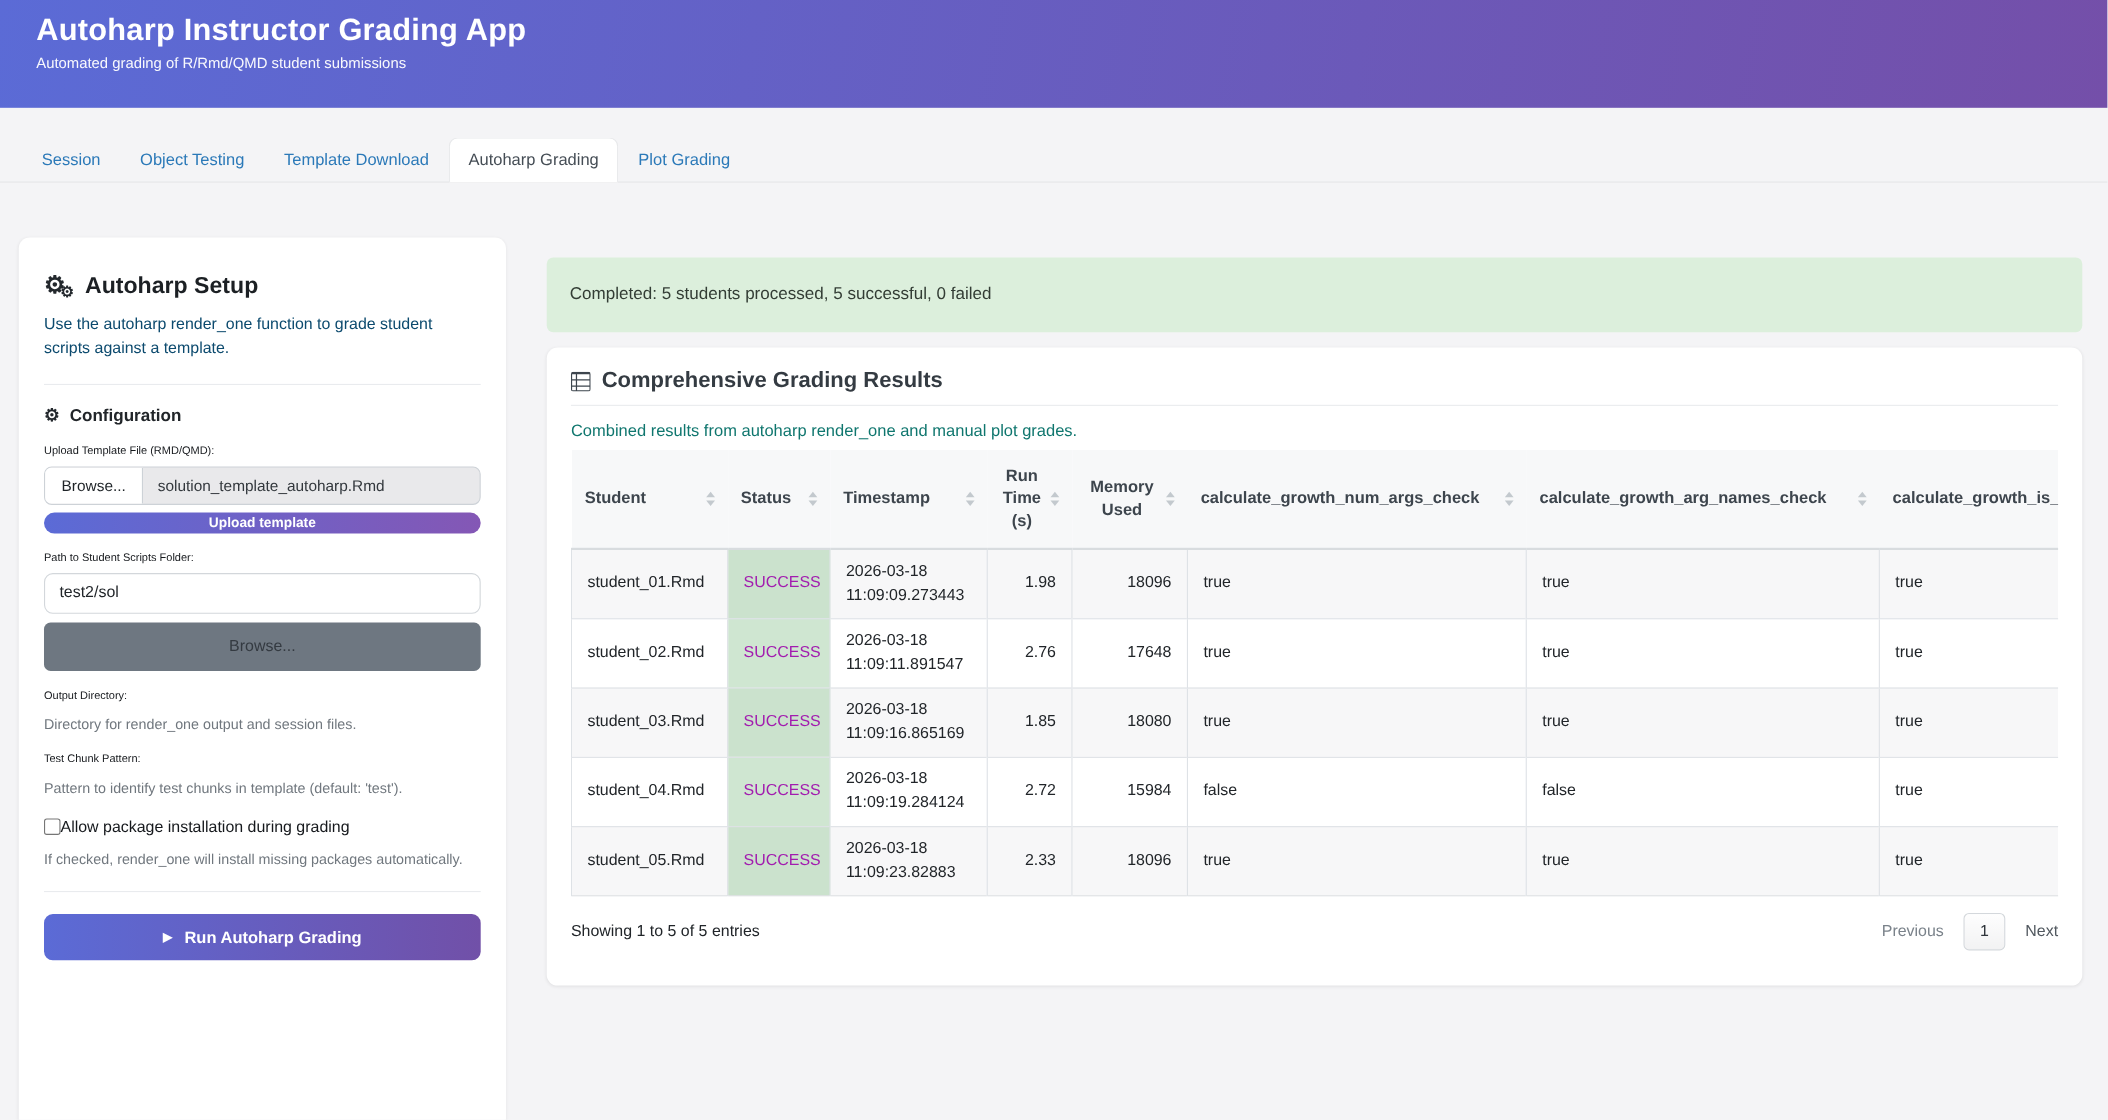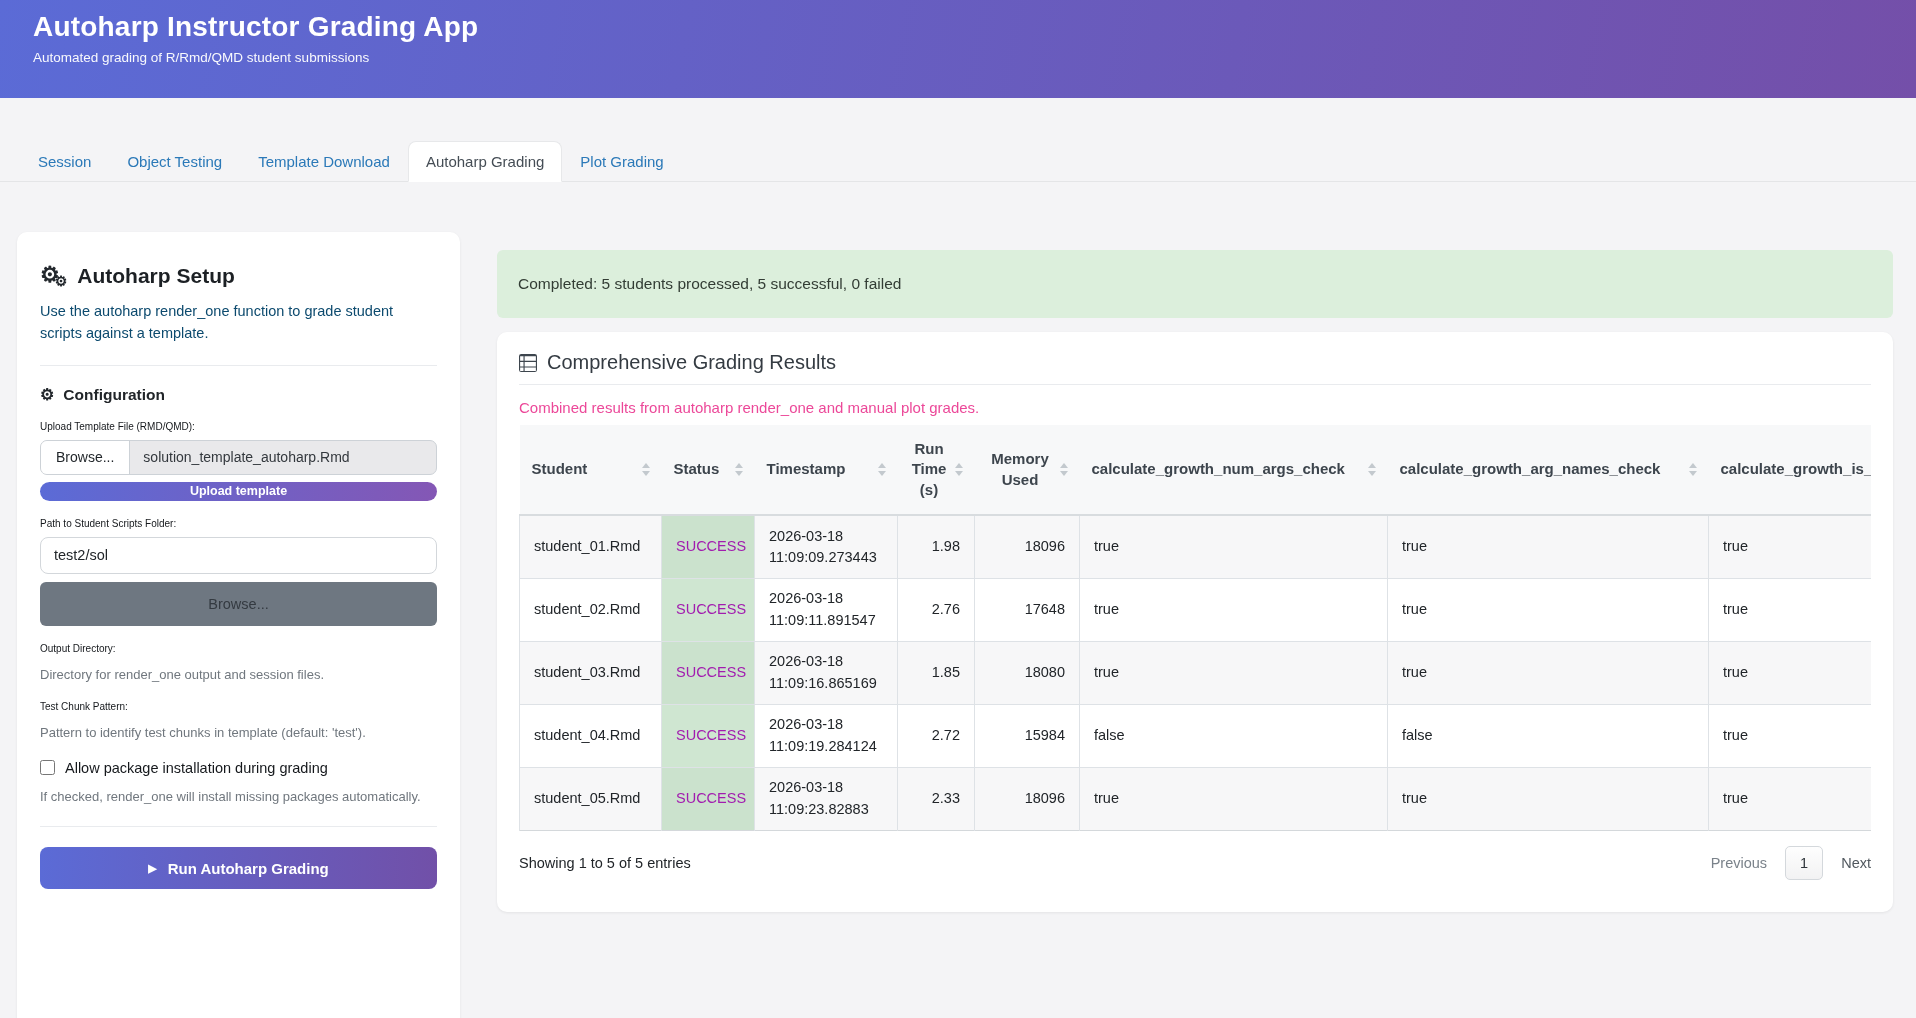--- a/index.html
+++ b/index.html
@@ -15,21 +15,20 @@
     background:linear-gradient(100deg,#5b6bd6 0%,#744fa9 100%);
     color:#fff;padding:11px 0 0 33px;
   }
   .app-title{font-size:28px;font-weight:700;letter-spacing:.2px;margin:0}
   .app-subtitle{font-size:13.5px;margin-top:7px;opacity:.96}
   
   .tabbar{
     display:flex;align-items:flex-end;
     padding:22px 0 0 20px;height:45px;
     border-bottom:1px solid #e4e5e7;
-    margin-top:16px;
   }
   .tab{
     padding:11px 17px;font-size:15px;color:#2b79b8;cursor:pointer;
     border-radius:8px 8px 0 0;border:1px solid transparent;margin-bottom:-1px;
     white-space:nowrap;
   }
   .tab.active{background:#fff;color:#454d55;border-color:#e7e8ea;border-bottom-color:#fff}
   
   .layout{display:flex;align-items:flex-start}
   
@@ -62,21 +61,21 @@
     display:block;width:100%;box-sizing:border-box;height:37px;
     border:1px solid #d3d7db;border-radius:8px;padding:0 13px;
     font-size:14.5px;color:#212529;font-family:inherit;background:#fff;
   }
   .browse-btn{
     display:block;width:100%;height:44px;margin-top:8px;
     background:#6e7781;border:none;border-radius:6px;
     font-size:14.5px;color:#343a41;font-family:inherit;cursor:pointer;
   }
   .help{font-size:13px;color:#70777e;line-height:1.5;margin:11px 0 0}
-  .check-row{display:flex;align-items:center;gap:10px;margin-top:17px;font-size:14.5px;color:#15181c;cursor:pointer}
+  .check-row{display:flex;align-items:center;margin-top:17px;font-size:14.5px;color:#15181c;cursor:pointer}
   .check-row input{width:15px;height:15px;margin:0;accent-color:#fff}
   .run-btn{
     width:100%;height:42px;margin-top:20px;
     background:linear-gradient(90deg,#5b6bd6,#7150a8);
     border:none;border-radius:8px;color:#fff;
     font-size:15px;font-weight:700;font-family:inherit;cursor:pointer;
     display:flex;align-items:center;justify-content:center;gap:11px;
   }
   .play-icon{font-size:11px;line-height:1}
   
@@ -85,24 +84,24 @@
     margin-top:68px;height:68px;box-sizing:border-box;
     background:#dcefdc;border-radius:6px;
     display:flex;align-items:center;padding:0 21px;
     font-size:15.5px;color:#333d35;
   }
   .results-card{
     margin-top:14px;background:#fff;border-radius:10px;
     box-shadow:0 1px 3px rgba(0,0,0,.07);
     padding:17px 22px 32px;box-sizing:border-box;
   }
-  .results-title{display:flex;align-items:center;gap:10px;font-size:20px;font-weight:400;color:#343b42;margin:0;padding:2px 0 10px}
+  .results-title{display:flex;align-items:center;gap:10px;font-size:20px;font-weight:700;color:#343b42;margin:0;padding:2px 0 10px}
   .table-glyph-icon{flex:0 0 auto;display:inline-flex}
   hr.card-divider{border:0;border-top:1px solid #e9ebee;margin:0 0 14px}
-  .results-sub{font-size:15px;color:#ec4899;margin:0 0 4px}
+  .results-sub{font-size:15px;color:#0f766e;margin:0 0 4px}
   .search-row{display:flex;justify-content:flex-end;align-items:center;margin-top:16px}
   .search-label{font-size:15px;font-weight:700;color:#15181c;margin-right:9px}
   .search-input{
     width:188px;height:36px;box-sizing:border-box;
     border:1px solid #c8cdd2;border-radius:5px;padding:0 10px;
     font-size:14px;font-family:inherit;background:#fff;
   }
   
   .table-clip{overflow:hidden;margin-top:9px}
   table.results{border-collapse:collapse;table-layout:fixed;width:1689px;border-bottom:1px solid #d4d8db}

